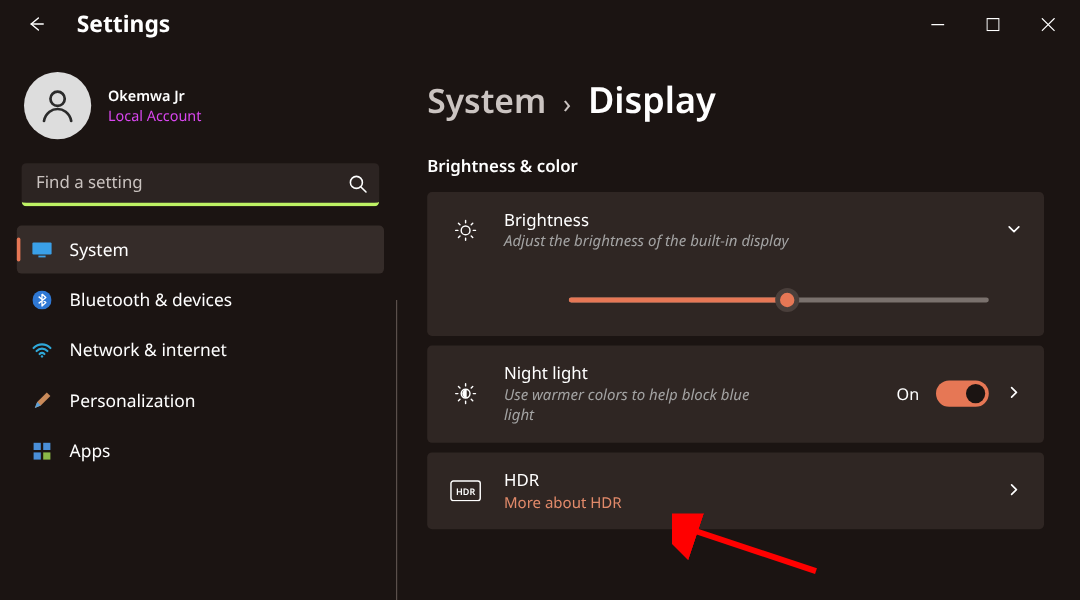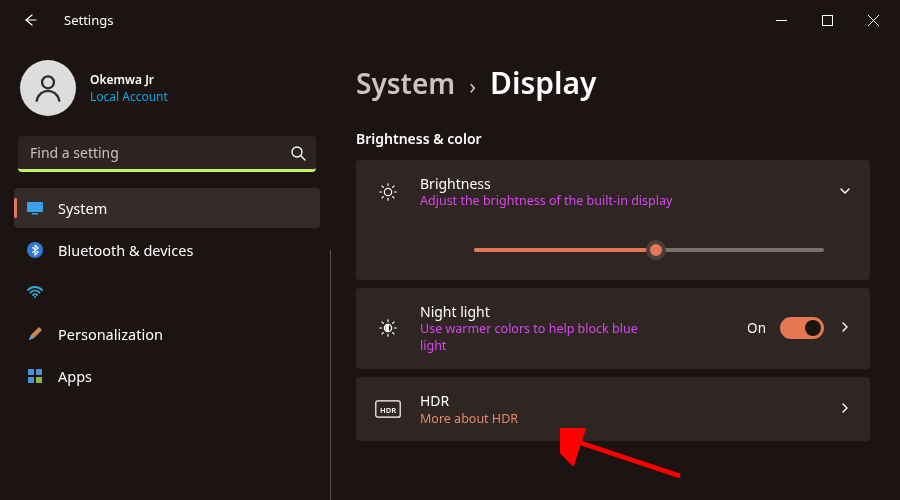--- a/index.html
+++ b/index.html
@@ -1,33 +1,33 @@
 <!DOCTYPE html>
 <html><head>
 <meta charset="utf-8">
 <style>
   * { box-sizing: border-box; margin: 0; padding: 0; font-family: "Segoe UI", system-ui, sans-serif; }
   body { width: 900px; height: 500px; background: #1b1412; color: #ffffff; overflow: hidden; position: relative; }
 
   
   .titlebar { display: flex; align-items: center; height: 40px; padding: 0 4px 0 16px; }
   .titlebar .back { width: 28px; height: 28px; display: flex; align-items: center; justify-content: center; color: #fff; border-radius: 4px; cursor: pointer; }
-  .titlebar .title { margin-left: 20px; font-size: 13px; color: #fff; font-weight: 400; }
+  .titlebar .title { margin-left: 20px; font-size: 19px; color: #fff; font-weight: 700; }
   .titlebar .spacer { flex: 1; }
   .winbtn { width: 46px; height: 32px; display: flex; align-items: center; justify-content: center; color: #fff; }
   .winbtn svg { stroke: #fff; }
 
   .body-row { display: flex; height: 460px; }
 
   
   .sidebar { width: 330px; padding: 14px 10px 0 14px; position: relative; }
   .profile { display: flex; align-items: center; gap: 14px; margin: 6px 0 20px 6px; }
   .avatar { width: 56px; height: 56px; border-radius: 50%; background: #ddd; display: flex; align-items: center; justify-content: center; }
   .profile .name { font-size: 12px; font-weight: 600; }
-  .profile .sub { font-size: 12px; color: #0ea5e9; }
+  .profile .sub { font-size: 12px; color: #d946ef; }
 
   .search { position: relative; margin: 0 4px 16px 4px; }
   .search input { width: 100%; height: 36px; background: #2c2422; border: none; border-bottom: 3px solid #bef264; border-radius: 4px; color: #fff; padding: 0 36px 0 12px; font-size: 14px; outline: none; }
   .search input::placeholder { color: #c9c2bf; }
   .search .sicon { position: absolute; right: 10px; top: 8px; color: #fff; }
 
   .nav { display: flex; flex-direction: column; gap: 2px; }
   .nav-item { display: flex; align-items: center; gap: 14px; height: 40px; padding: 0 12px; border-radius: 4px; font-size: 14.5px; cursor: pointer; position: relative; }
   .nav-item.active { background: #352c29; }
   .nav-item.active::before { content: ""; position: absolute; left: 0; top: 10px; bottom: 10px; width: 3px; background: #e67755; border-radius: 2px; }
@@ -41,21 +41,21 @@
   .crumb-parent { font-size: 28px; color: #cbc4c1; font-weight: 600; }
   .crumb-sep { font-size: 22px; color: #cbc4c1; }
   .crumb-current { font-size: 30px; color: #fff; font-weight: 600; }
 
   .section-h { font-size: 14px; font-weight: 600; margin-bottom: 12px; }
 
   .card { background: #2f2623; border-radius: 4px; padding: 14px 18px 14px 18px; margin-bottom: 8px; display: flex; gap: 18px; position: relative; }
   .card .cicon { width: 28px; display: flex; align-items: center; justify-content: center; color: #fff; flex-shrink: 0; }
   .card .ctext { flex: 1; min-width: 0; }
   .card .ct { font-size: 14px; color: #fff; }
-  .card .cd { font-size: 12.5px; color: #d946ef; line-height: 1.35; }
+  .card .cd { font-size: 12.5px; color: #a3a3a3; line-height: 1.35; font-style: italic; }
   .card .clink { font-size: 12.5px; color: #e28a6a; }
   .card .tail { display: flex; align-items: center; gap: 14px; }
   .chev { color: #fff; }
 
   .brightness-card { flex-direction: column; align-items: stretch; padding-bottom: 22px; }
   .brightness-head { display: flex; align-items: center; gap: 18px; }
   .slider-row { padding-left: 100px; padding-right: 28px; margin-top: 14px; }
   .slider { position: relative; height: 16px; }
   .slider .track { position: absolute; top: 6px; left: 0; right: 0; height: 4px; background: #7a716d; border-radius: 2px; }
   .slider .fill { position: absolute; top: 6px; left: 0; height: 4px; background: #e67755; border-radius: 2px; }
@@ -144,20 +144,21 @@
         </span>
         <span>Bluetooth &amp; devices</span>
       </div>
       <div class="nav-item">
         <span class="nicon">
           <svg width="18" height="18" viewBox="0 0 18 18" fill="none">
               <path d="M2 7c4-4 10-4 14 0M4.5 9.5c2.6-2.6 6.4-2.6 9 0M7 12c1.2-1.2 2.8-1.2 4 0" stroke="#2fa8d8" stroke-width="1.8" stroke-linecap="round"></path>
               <circle cx="9" cy="14" r="1" fill="#2fa8d8"></circle>
             </svg>
         </span>
+        <span>Network &amp; internet</span>
       </div>
       <div class="nav-item">
         <span class="nicon">
           <svg width="18" height="18" viewBox="0 0 18 18">
               <path d="M3 15l2-5 8-8 3 3-8 8-5 2z" fill="#c98a5a"></path>
               <path d="M3 15l2-5 3 3-5 2z" fill="#5aa0d8"></path>
             </svg>
         </span>
         <span>Personalization</span>
       </div>

